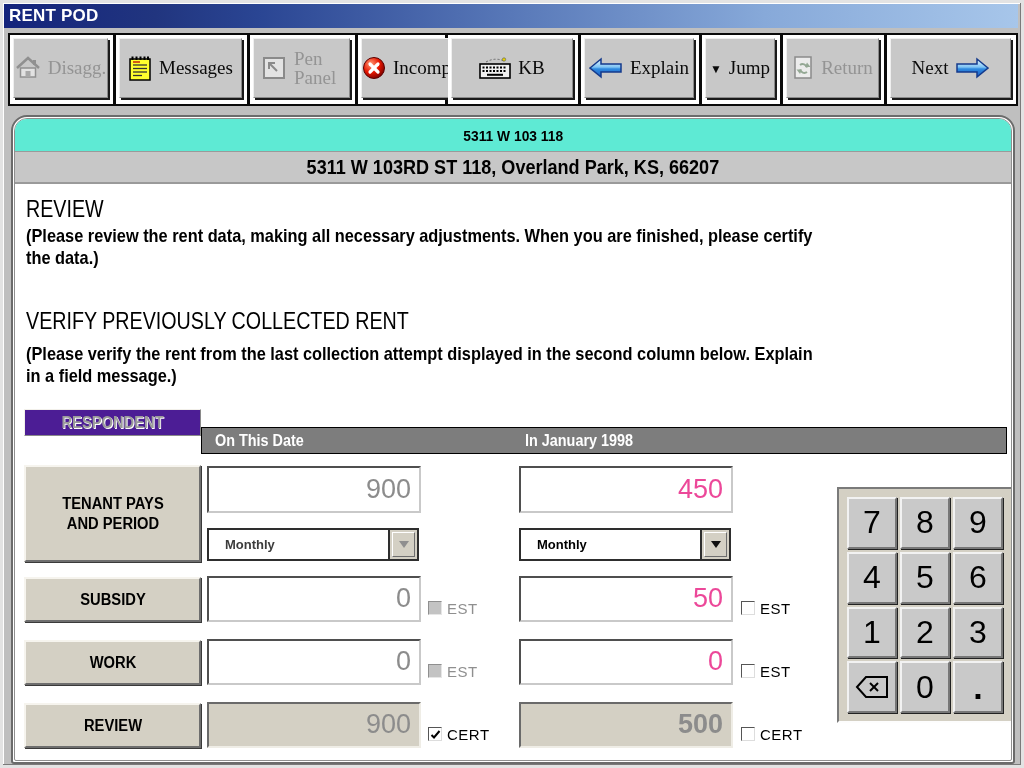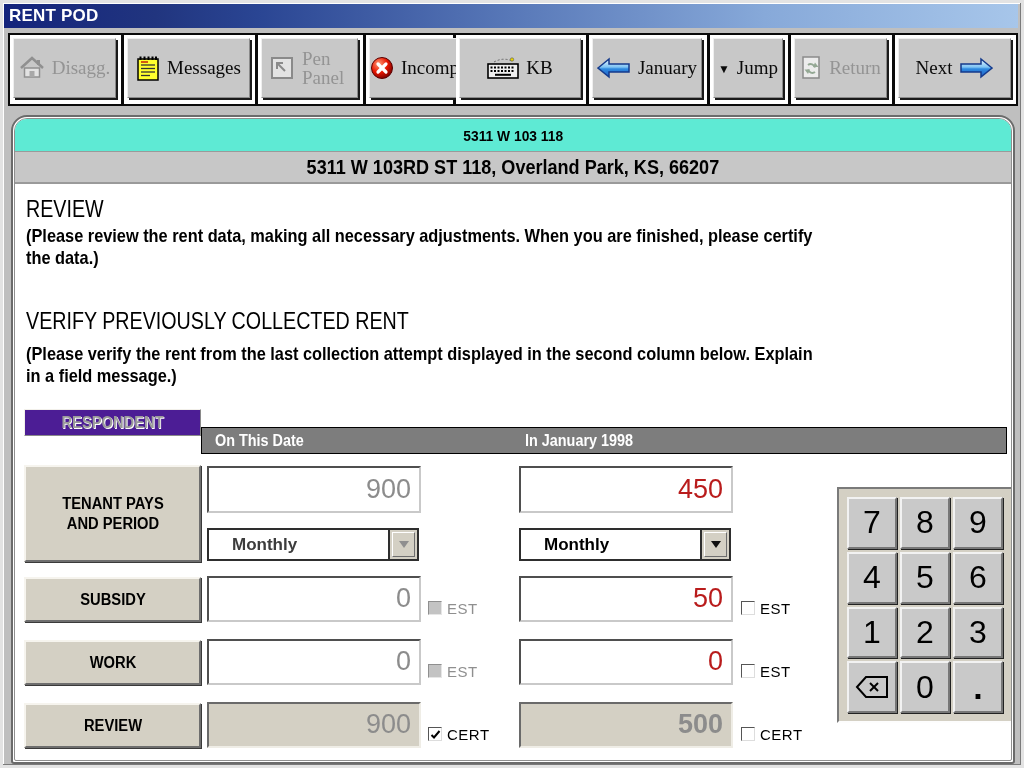--- a/index.html
+++ b/index.html
@@ -16,21 +16,21 @@
     display:flex;align-items:center;
   }
   .title-text{color:#fff;font-weight:bold;font-size:17px;padding-left:5px;letter-spacing:.2px;}
   
   .toolbar{
     position:absolute;left:5px;top:30px;width:1010px;height:73px;
     background:#fff;border:2px solid #0a0a0a;box-sizing:border-box;display:flex;
   }
   .tb-cell{box-sizing:border-box;border-right:3px solid #0a0a0a;padding:3px 5px 6px 3px;background:#fff;display:flex;}
   .tb-cell:last-child{border-right:none;flex:1;}
-  .tb-cell:nth-child(1){width:114px}.tb-cell:nth-child(2){width:134px}
+  .tb-cell:nth-child(1){width:106px}.tb-cell:nth-child(2){width:134px}
   .tb-cell:nth-child(3){width:108px}.tb-cell:nth-child(4){width:90px}
   .tb-cell:nth-child(5){width:133px}.tb-cell:nth-child(6){width:121px}
   .tb-cell:nth-child(7){width:81px}.tb-cell:nth-child(8){width:104px}
   .tb-btn{
     flex:1;display:flex;align-items:center;justify-content:center;gap:7px;
     background:#c8c8c8;border:1px solid;border-color:#efefef #8a8a8a #8a8a8a #efefef;
     box-shadow:2px 2px 0 #1a1a1a;cursor:default;
     font-family:"Liberation Serif",serif;font-size:19px;color:#0a0a0a;padding:0;
   }
   .tb-btn.disabled{color:#949494;}
@@ -67,25 +67,25 @@
   .colhdr{position:absolute;top:50%;transform:translateY(-50%) scaleX(.9);transform-origin:0 50%;
     color:#fff;font-weight:bold;font-size:16px;white-space:nowrap;}
   .colhdr.c1{left:13px;}.colhdr.c2{left:323px;}
   .row-label{position:absolute;left:9px;width:177px;background:#d4d0c4;
     border:2px solid;border-color:#f6f4ee #6e6e6e #6e6e6e #f6f4ee;box-shadow:1px 1px 0 #3a3a3a;
     box-sizing:border-box;display:flex;align-items:center;justify-content:center;}
   .row-label span{font-weight:bold;font-size:16px;text-align:center;width:122px;line-height:1.2;transform:scaleX(.92);}
   .field{position:absolute;width:214px;background:#fff;box-sizing:border-box;
     border:2px solid;border-color:#4f4f4f #c9c9c9 #c9c9c9 #4f4f4f;}
   .field.ro{background:#d4d0c4;border-color:#6a6a6a #efede6 #efede6 #6a6a6a;}
-  .val{position:absolute;right:8px;top:50%;transform:translateY(-52%);font-size:27px;color:#b91c1c;}
+  .val{position:absolute;right:8px;top:50%;transform:translateY(-52%);font-size:27px;color:#ec4899;}
   .val.gray{color:#8c8c8c;}
   .dd{position:absolute;width:212px;height:33px;background:#fff;box-sizing:border-box;
     border:2px solid #2e2e2e;display:flex;align-items:stretch;}
-  .dd-text{flex:1;display:flex;align-items:center;padding-left:23px;font-weight:bold;font-size:17px;color:#000;}
+  .dd-text{flex:1;display:flex;align-items:center;padding-left:16px;font-weight:bold;font-size:13px;color:#000;}
   .dd.dis .dd-text{color:#3c3c3c;}
   .dd-btn{width:27px;background:#d4d0c4;border-left:2px solid #2e2e2e;display:flex;align-items:center;justify-content:center;}
   .dd-btn .inner{width:21px;height:23px;display:flex;align-items:center;justify-content:center;
     border:1px solid;border-color:#fff #6e6e6e #6e6e6e #fff;background:#d4d0c4;}
   .arr{width:0;height:0;border-left:5px solid transparent;border-right:5px solid transparent;border-top:7px solid #111;}
   .arr.dis{border-top-color:#8f8f8f;}
   .cb{position:absolute;width:14px;height:14px;box-sizing:border-box;background:#fff;
     border:1px solid;border-color:#555 #ddd #ddd #555;display:flex;align-items:center;justify-content:center;}
   .cb.dis{background:#c3c3c3;border-color:#8f8f8f #e6e6e6 #e6e6e6 #8f8f8f;}
   .cb-label{position:absolute;font-size:15px;color:#000;letter-spacing:.5px;}
@@ -216,21 +216,21 @@
                 <linearGradient id="bg1" x1="0" y1="0" x2="0" y2="1">
                   <stop offset="0" stop-color="#eaf8ff"></stop>
                   <stop offset="0.45" stop-color="#7fc4f4"></stop>
                   <stop offset="0.55" stop-color="#2e8ae0"></stop>
                   <stop offset="1" stop-color="#1f5fc4"></stop>
                 </linearGradient>
               </defs>
               <polygon points="1,11 12,2 12,7 32,7 32,15 12,15 12,20" fill="url(#bg1)" stroke="#143a8c" stroke-width="1.5"></polygon>
             </svg>
         </span>
-        <span class="tb-label">January</span>
+        <span class="tb-label">Explain</span>
       </button>
     </div>
     <div class="tb-cell">
       <button class="tb-btn">
         <span class="caret">▼</span>
         <span class="tb-label">Jump</span>
       </button>
     </div>
     <div class="tb-cell">
       <button class="tb-btn disabled">

